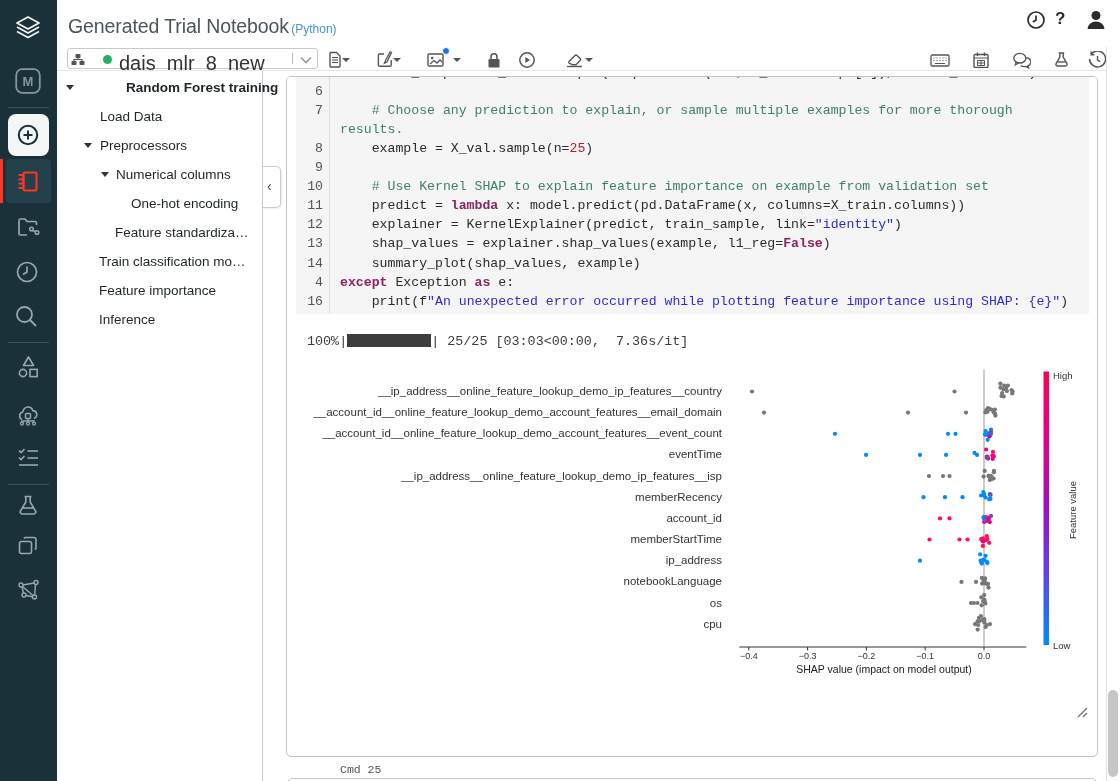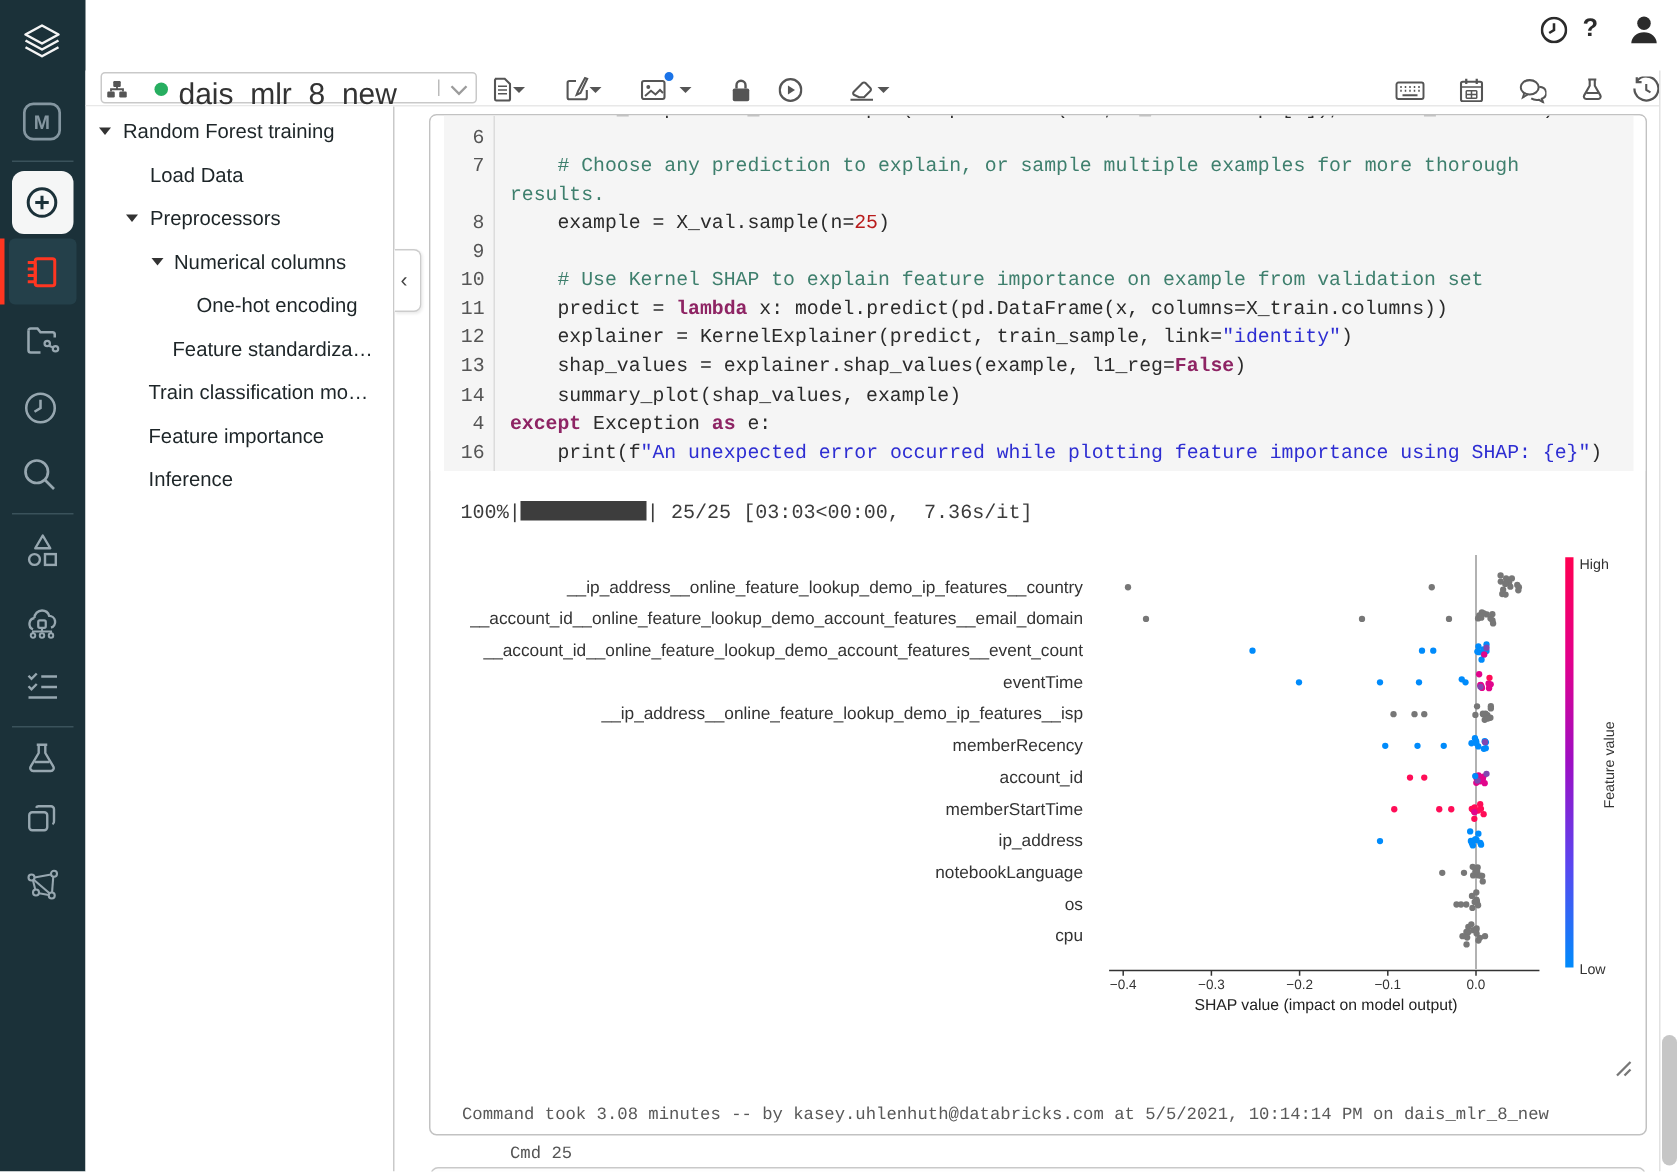--- a/index.html
+++ b/index.html
@@ -22,21 +22,21 @@
 
 
 #toolbar { position:absolute; left:57px; top:47px; width:1063px; height:24px; border-bottom:1px solid #e8e8e8; background:#fff; }
 #clusterbox { position:absolute; left:67px; top:48px; width:251px; height:21px; border:1px solid #c9c9c9; border-radius:3px; background:#fff; }
 #clustertext { position:absolute; left:119px; top:52px; font-size:20px; color:#333; }
 .gdot { position:absolute; left:103px; top:55px; width:9px; height:9px; border-radius:50%; background:#27ae60; }
 
 
 #toc { position:absolute; left:57px; top:71px; width:206px; height:710px; background:#fff; border-right:1px solid #c9c9c9; }
 .ti { position:absolute; font-size:13.5px; color:#1d2528; white-space:nowrap; }
-.tb { font-weight:normal; }
+.tb { font-weight:bold;margin-left:44px; }
 .tri { position:absolute; width:0; height:0; border-left:4.5px solid transparent; border-right:4.5px solid transparent; border-top:5.5px solid #333; }
 #ctab { position:absolute; left:263px; top:166px; width:18px; height:42px; background:#fff; border:1px solid #ccc; border-left:none; border-radius:0 5px 5px 0; box-shadow:1px 1px 2px rgba(0,0,0,0.08); }
 #ctab span { position:absolute; left:4px; top:11px; font-size:14px; color:#444; }
 
 
 #cell { position:absolute; left:286px; top:76px; width:812px; height:681px; border:1px solid #c2c2c2; border-radius:5px; background:#fff; overflow:hidden; }
 #codearea { position:absolute; left:0; top:0; width:810px; height:237px; background:#fff; overflow:hidden; }
 #codebg { position:absolute; left:9px; top:0; width:793px; height:237px; background:#f5f5f5; }
 #gutline { position:absolute; left:42px; top:0; width:1px; height:237px; background:#dcdcdc; }
 #codecontent { position:absolute; left:0; top:-14px; font-family:"Liberation Mono", monospace; font-size:13.2px; line-height:19.05px; color:#2b2b2b; white-space:pre; }
@@ -150,20 +150,21 @@
 <circle cx="17.5" cy="18" r="2" fill="none" stroke="#97a7b0" stroke-width="1.4"></circle>
 <circle cx="7" cy="16" r="2" fill="none" stroke="#97a7b0" stroke-width="1.4"></circle>
 <line x1="6" y1="6" x2="17" y2="4" stroke="#97a7b0" stroke-width="1.4"></line>
 <line x1="5" y1="8" x2="6.5" y2="14" stroke="#97a7b0" stroke-width="1.4"></line>
 <line x1="18.5" y1="5.5" x2="17.7" y2="16" stroke="#97a7b0" stroke-width="1.4"></line>
 <line x1="9" y1="16.5" x2="15.5" y2="17.7" stroke="#97a7b0" stroke-width="1.4"></line>
 <line x1="5.5" y1="7.5" x2="16" y2="16.5" stroke="#97a7b0" stroke-width="1.4"></line>
       </svg>
 </div>
 
+<div id="title">Generated Trial Notebook <span class="py" style="margin-left:-3px">(Python)</span></div>
 <svg class="icon" style="left:1027px; top:11px" width="18" height="18" viewBox="0 0 18 18">
       <circle cx="9" cy="9" r="8" fill="none" stroke="#2b2b2b" stroke-width="1.7"></circle>
 <path d="M9 4.5 V9 L5.8 11" fill="none" stroke="#2b2b2b" stroke-width="1.7"></path>
     </svg>
 <div class="abs" style="left:1055px; top:9px; font-size:17px; font-weight:bold; color:#2b2b2b">?</div>
 <svg class="icon" style="left:1086px; top:10px" width="20" height="19" viewBox="0 0 20 19">
       <circle cx="10" cy="5.5" r="4.5" fill="#2b2b2b"></circle>
 <path d="M1.5 19 a8.5 7.5 0 0 1 17 0 Z" fill="#2b2b2b"></path>
     </svg>
 
@@ -480,21 +481,20 @@
 <circle cx="697.4" cy="267.4" r="2.1" fill="#777777"></circle>
 <circle cx="693.9" cy="261.2" r="2.1" fill="#777777"></circle>
 <circle cx="690.7" cy="274.6" r="2.1" fill="#777777"></circle>
 <circle cx="688" cy="269.1" r="2.1" fill="#777777"></circle>
 <circle cx="703" cy="269.1" r="2.1" fill="#777777"></circle>
 <rect x="756.5" y="16.5" width="5.5" height="273.5" fill="url(#cbar)"></rect>
 <text x="766" y="24" class="cbl">High</text>
 <text x="766" y="294" class="cbl">Low</text>
 <text x="789" y="155" class="cbl" transform="rotate(-90 789 155)" text-anchor="middle">Feature value</text>
 </svg></div>
-  <div id="cellfooter">Command took 3.08 minutes -- by kasey.uhlenhuth@databricks.com at 5/5/2021, 10:14:14 PM on dais_mlr_8_new</div>
   <svg class="icon" style="left:790px; top:630px" width="11" height="11" viewBox="0 0 11 11">
         <line x1="10" y1="1" x2="1" y2="10" stroke="#777" stroke-width="1.5"></line>
 <line x1="10" y1="6" x2="6" y2="10" stroke="#777" stroke-width="1.5"></line>
       </svg>
 </div>
 <div id="cmdlabel">Cmd 25</div>
 <div id="nextcell"></div>
 
 <div id="sbtrack"></div>
 <div id="sbthumb"></div>

